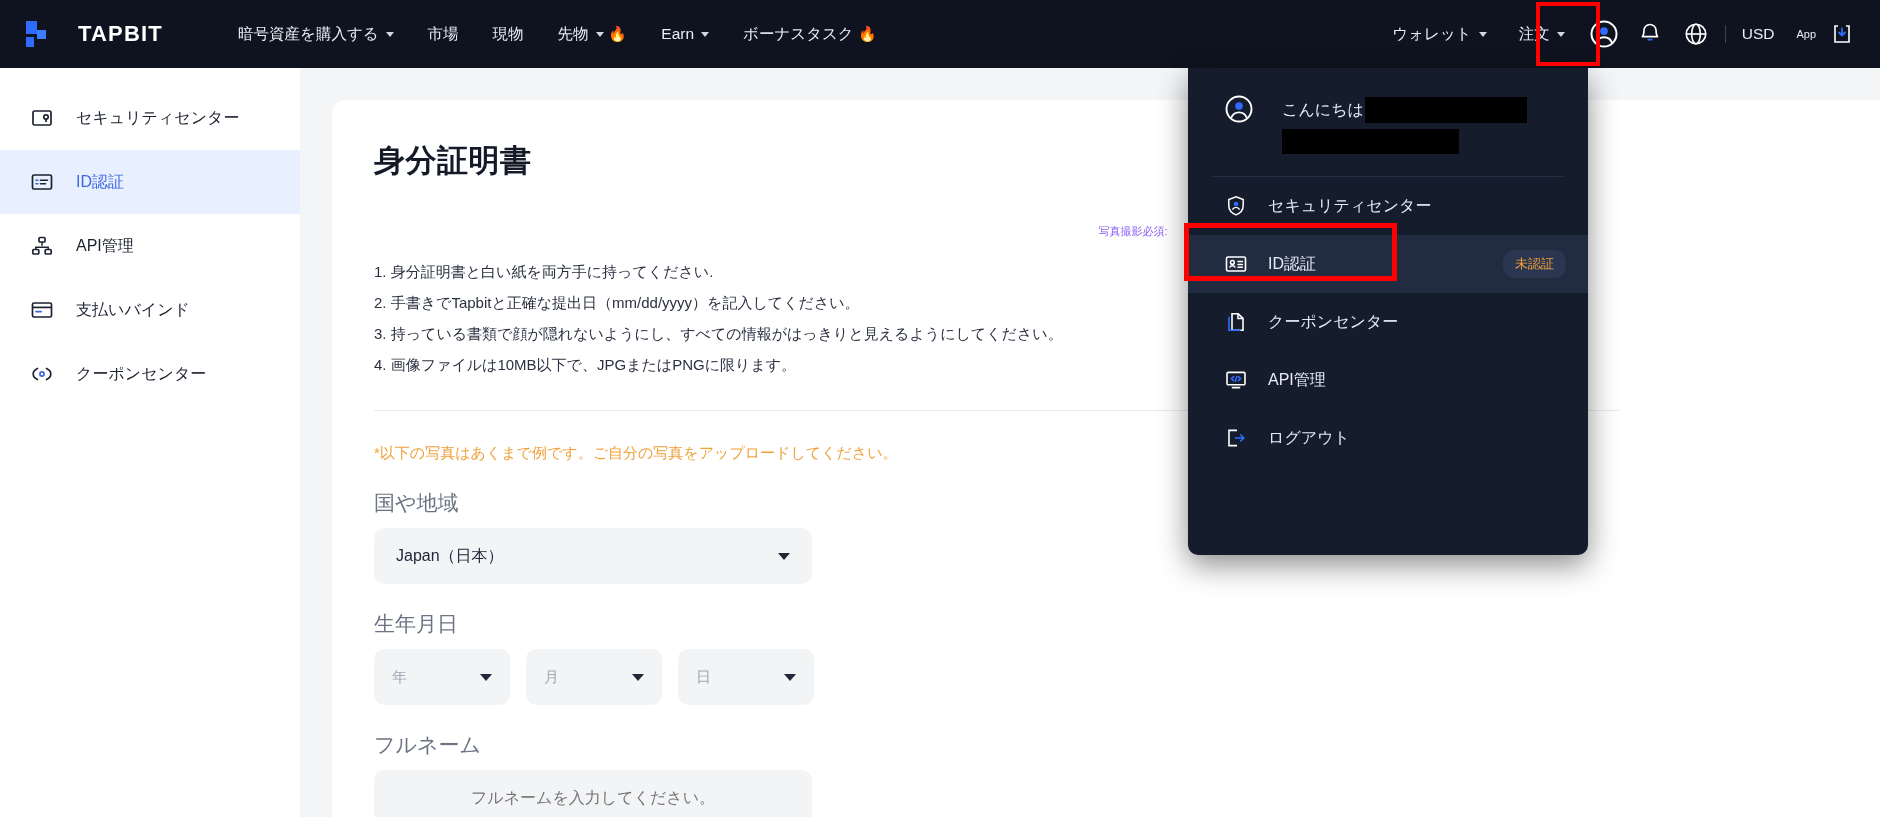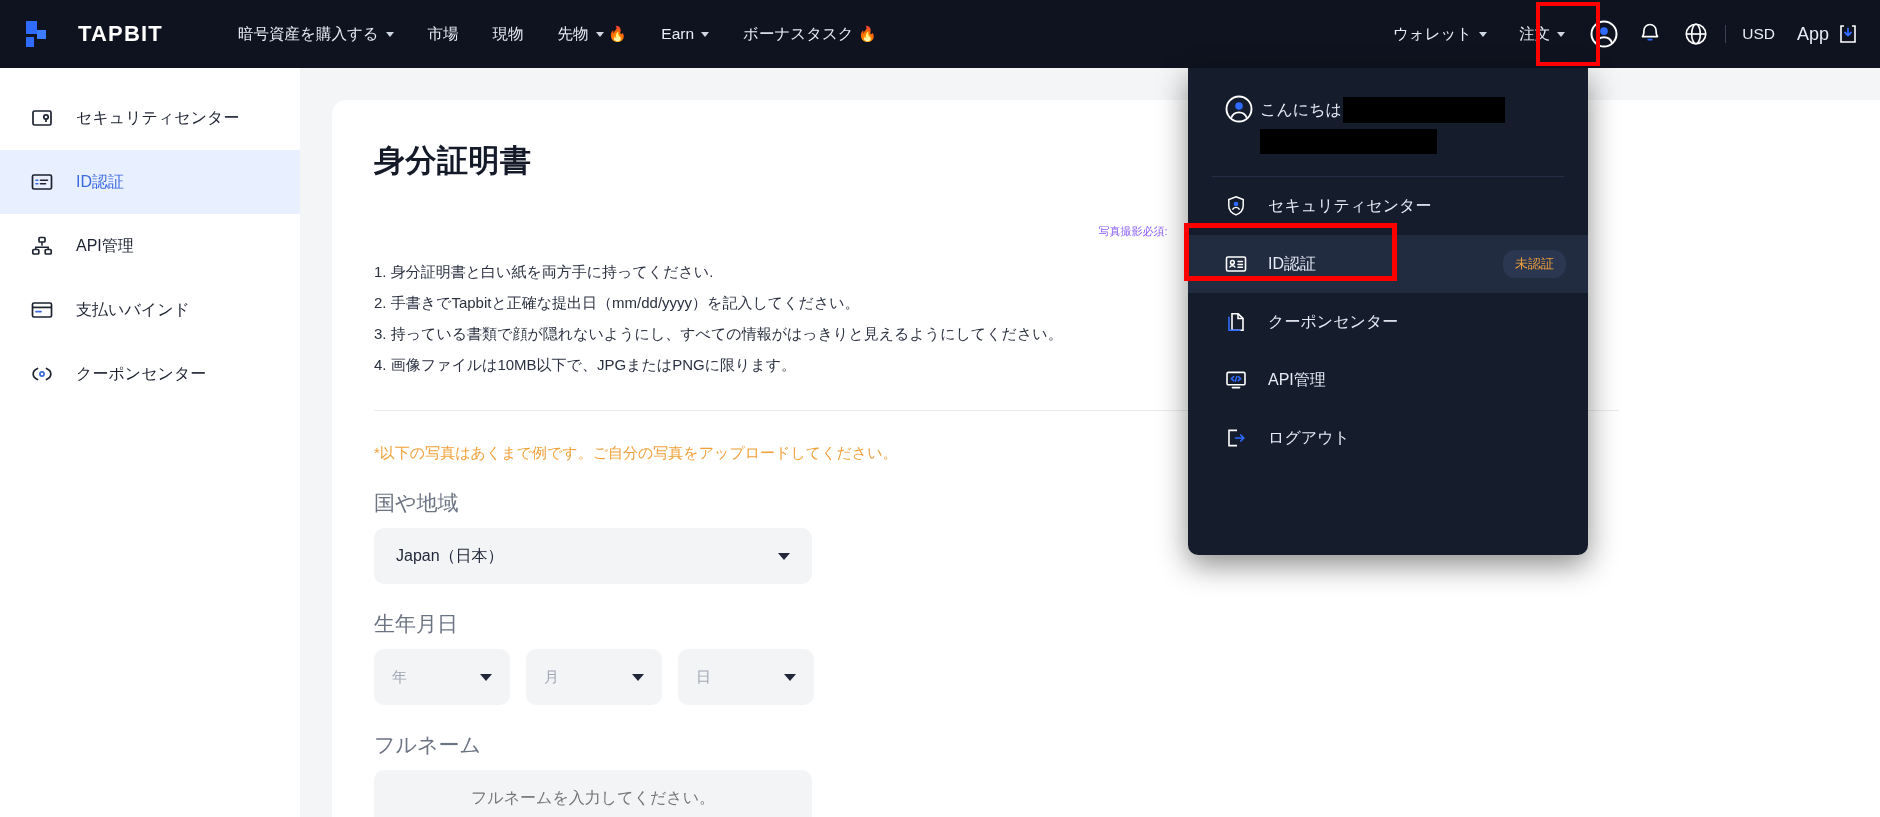--- a/index.html
+++ b/index.html
@@ -26,26 +26,26 @@
   .brand-name { color:#fff; font-size: 22px; font-weight: bold; letter-spacing: 1.2px; }
 
   .nav { display: flex; align-items: center; margin-left: 58px; gap: 0px; }
   .nav-item {
     color: #e9edf5; font-size: 15.5px; padding: 14px 17px; height: 72px;
     display: flex; align-items: center; gap: 5px; cursor: pointer; white-space: nowrap;
   }
   .caret { width:0;height:0;border-left:4px solid transparent;border-right:4px solid transparent;border-top:5px solid #cfd6e4; display:inline-block; margin-left:2px;}
   .fire { font-size: 15px; }
 
-  .header-right { margin-left: auto; display: flex; align-items: center; gap: 0; padding-right: 20px; }
+  .header-right { margin-left: auto; display: flex; align-items: center; gap: 0; padding-right: 26px; }
   .hr-item { color:#e9edf5; font-size:15.5px; height:68px; display:flex; align-items:center; gap:5px; padding: 0 16px; cursor:pointer; white-space: nowrap;}
   .icon-btn { width: 46px; height: 46px; display:flex; align-items:center; justify-content:center; cursor:pointer;}
   .divider-v { width:1px; height:18px; background:#3a4356; margin: 0 6px;}
   .usd { color:#e9edf5; font-size:15.5px; padding: 0 10px; cursor:pointer;}
-  .app-link { color:#e9edf5; font-size:18px; display:flex; align-items:center; gap:7px; padding-left:12px; cursor:pointer;text-align:center;}
+  .app-link { color:#e9edf5; font-size:11px; display:flex; align-items:center; gap:14px; padding-left:12px; cursor:pointer;text-align:center;}
 
   
   .anno-avatar {
     position:absolute; left:1536px; top:2px; width:64px; height:64px;
     border: 4px solid #ff0000; z-index: 60; pointer-events:none;
   }
 
   
   .sidebar {
     position:absolute; left:0; top:68px; width:300px; height:749px;
@@ -83,21 +83,21 @@
   .sel-caret { margin-left:auto; width:0;height:0;border-left:6px solid transparent;border-right:6px solid transparent;border-top:7px solid #22283a;}
   .dob-row { display:flex; gap: 16px; }
   .dob-box { width: 136px; height: 56px; background:#f3f4f6; border-radius:10px; display:flex; align-items:center; padding: 0 18px; font-size:15px; color:#a0a6b4; cursor:pointer;}
 
   
   .dropdown {
     position:absolute; left: 1188px; top: 68px; width: 400px; height: 487px;
     background:#151c2c; border-radius: 0 0 10px 10px; z-index: 50;
     box-shadow: 0 10px 30px rgba(0,0,0,0.45); padding-top: 10px;
   }
-  .dd-greet { display:flex; align-items:flex-start; gap: 6px; padding: 16px 0 18px 36px; }
+  .dd-greet { display:flex; align-items:flex-start; gap: 28px; padding: 16px 0 18px 36px; }
   .dd-greet-text { padding-top: 3px; }
   .greet-line1 { display:flex; align-items:center; }
   .greet-word { color:#e7ecf6; font-size:16px; }
   .redact { display:inline-block; background:#000000; height:26px; }
   .redact.r1 { width: 162px; margin-left: 1px; }
   .redact.r2 { width: 177px; margin-top: 6px; height: 25px; }
   .dd-sep { width: 352px; height:1px; background:#253048; margin: 0 auto; }
   .dd-item {
     height: 58px; display:flex; align-items:center; gap: 20px; padding-left: 36px;
     color:#e7ecf6; font-size:16px; cursor:pointer; position:relative;

